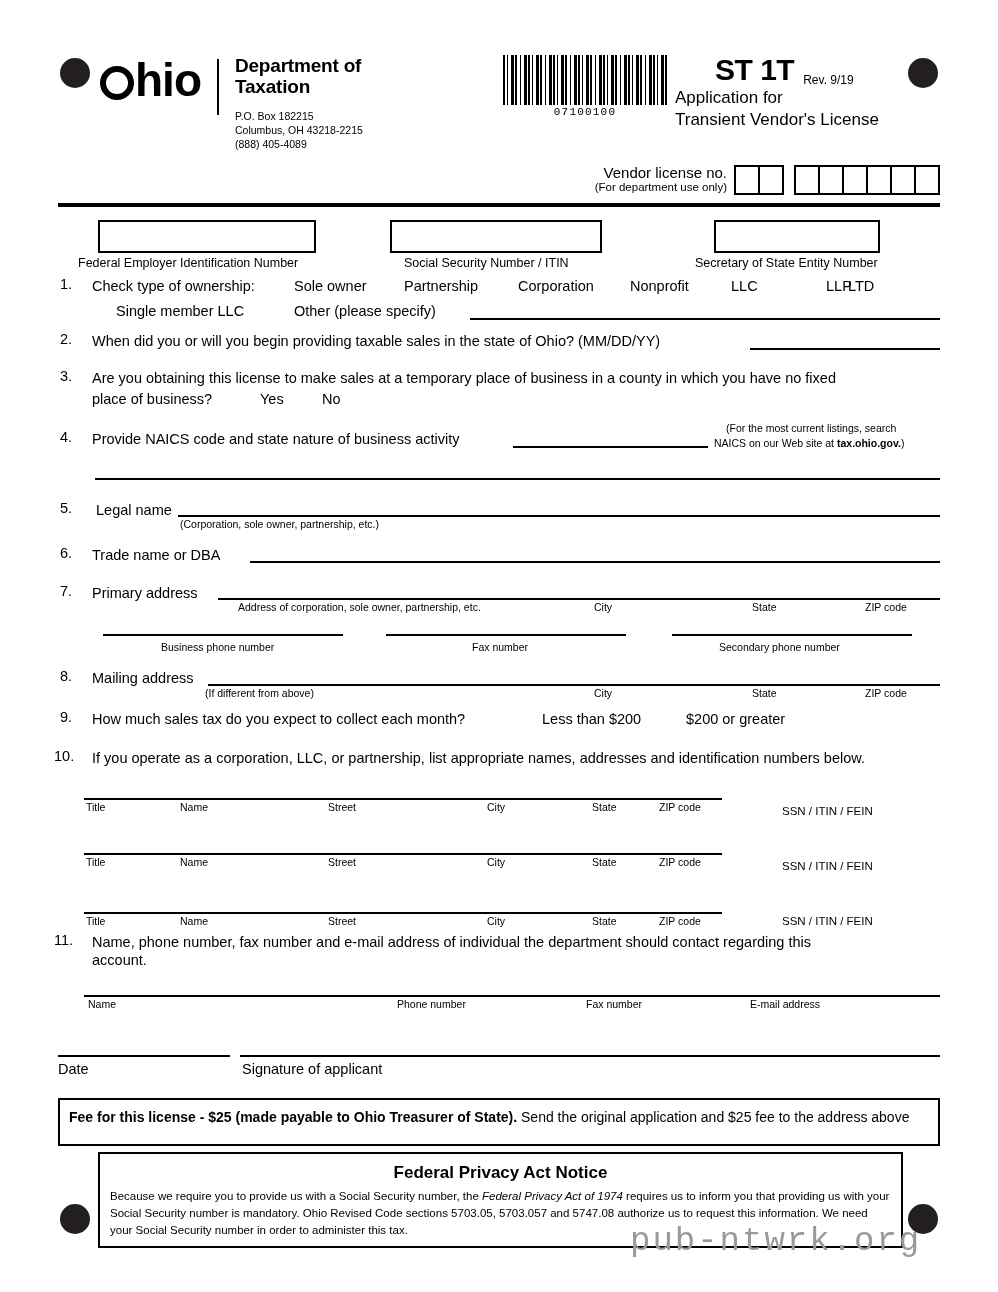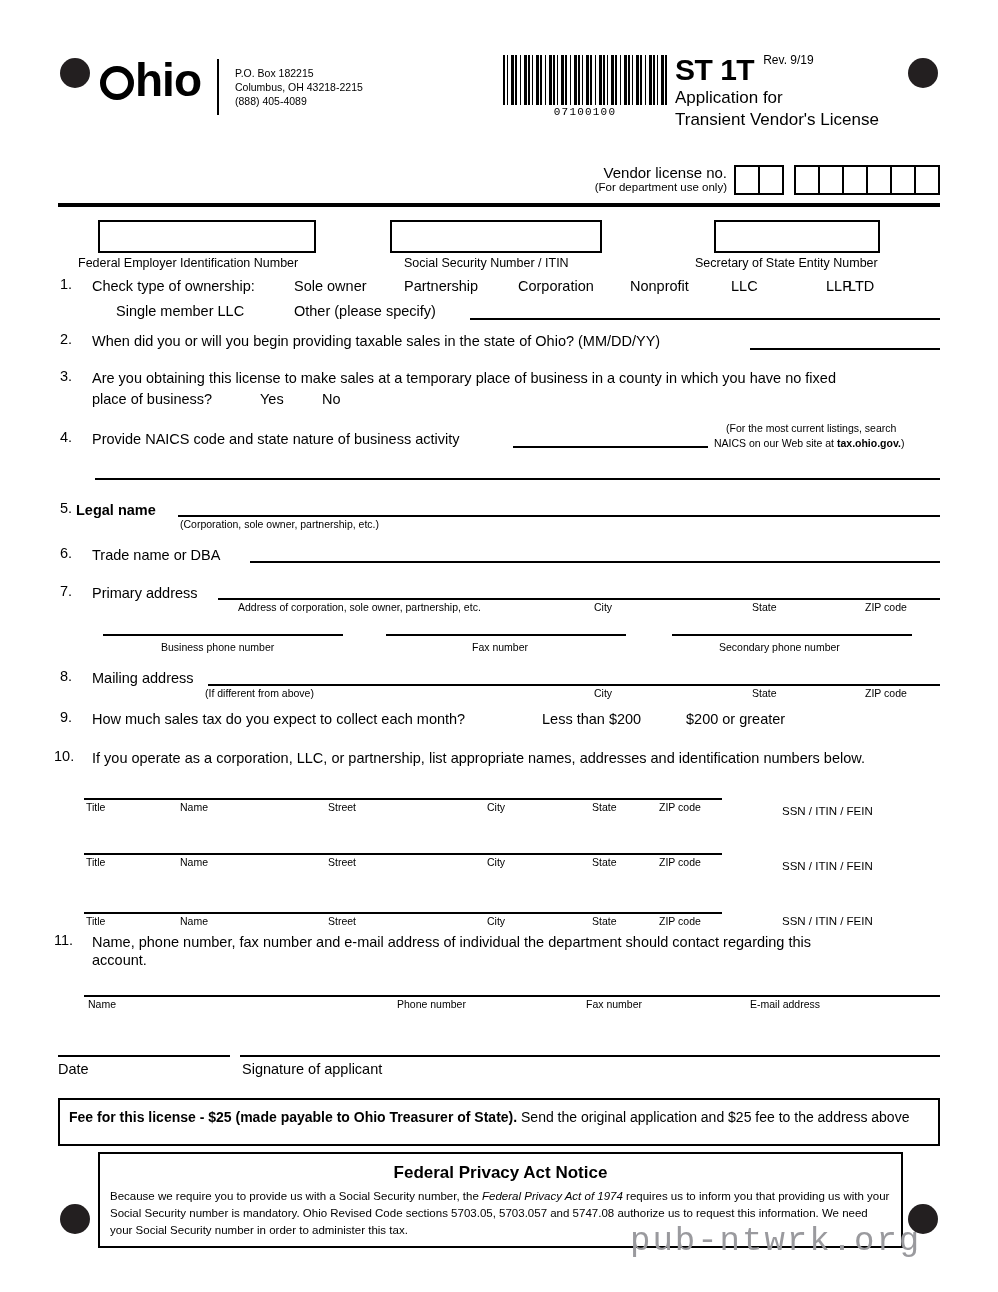--- a/index.html
+++ b/index.html
@@ -31,21 +31,21 @@
   .barcode { height:50px; width:165px; margin:0 auto;
      background-image:repeating-linear-gradient(to right,
        #000 0 2px, #fff 2px 4px, #000 4px 5px, #fff 5px 8px,
        #000 8px 11px, #fff 11px 12px, #000 12px 14px, #fff 14px 17px,
        #000 17px 18px, #fff 18px 21px, #000 21px 24px, #fff 24px 25px);
   }
   .barnum { font-family:"Liberation Mono", monospace; font-size:11px; letter-spacing:1.2px; margin-top:1px; }
 
   
   .titleblock { position:absolute; left:615px; top:-2px; }
-  .t-row1 { display:flex; align-items:flex-start; }
+  .t-row1 { display:flex; align-items:flex-end;margin-left:40px; }
   .t-form { font-size:30px; font-weight:bold; letter-spacing:-0.5px; }
   .t-rev { font-size:12px; margin-left:9px; }
   .t-line { font-size:17px; font-weight:normal; line-height:1.28; }
 
   
   .vendor { position:absolute; right:58px; top:164px; display:flex; align-items:center; }
   .vendor-lab { text-align:right; margin-right:9px; }
   .vl1 { font-size:15px; line-height:1.15; }
   .vl2 { font-size:11.5px; line-height:1.2; }
   .boxgrp { display:flex; }
@@ -90,20 +90,24 @@
   <div class="regdot" style="left:908px; top:1204px; width:30px; height:30px;"></div>
 
   <div class="header">
 
     <div class="logo-wrap">
       <div class="ohio-word">
         <span class="ohio-o"></span><span>hio</span>
       </div>
       <div class="vrule"></div>
       <div>
+        <div class="dept">
+          <div>Department of</div>
+          <div>Taxation</div>
+        </div>
         <div class="addr">
           <div>P.O. Box 182215</div>
           <div>Columbus, OH 43218-2215</div>
           <div>(888) 405-4089</div>
         </div>
       </div>
     </div>
 
     <div class="barcode-box">
       <div class="barcode"></div>
@@ -176,21 +180,21 @@
   <div class="num" style="left:60px; top:429px;">4.</div>
   <div class="q" style="left:92px; top:429px;">Provide NAICS code and state nature of business activity</div>
   <div class="rule" style="left:513px; top:446px; width:195px;"></div>
   <div class="small" style="left:726px; top:422px;">(For the most current listings, search</div>
   <div class="small" style="left:714px; top:437px;">
     <span>NAICS on our Web site at </span><b>tax.ohio.gov.</b><span>)</span>
   </div>
   <div class="rule" style="left:95px; top:478px; width:845px;"></div>
 
   <div class="num" style="left:60px; top:500px;">5.</div>
-  <div class="q" style="left:76px; top:500px;font-weight:bold;">Legal name</div>
+  <div class="q" style="left:96px; top:500px;">Legal name</div>
   <div class="rule" style="left:178px; top:515px; width:762px;"></div>
   <div class="sub" style="left:180px; top:518px;">(Corporation, sole owner, partnership, etc.)</div>
 
   <div class="num" style="left:60px; top:545px;">6.</div>
   <div class="q" style="left:92px; top:545px;">Trade name or DBA</div>
   <div class="rule" style="left:250px; top:561px; width:690px;"></div>
 
   <div class="num" style="left:60px; top:583px;">7.</div>
   <div class="q" style="left:92px; top:583px;">Primary address</div>
   <div class="rule" style="left:218px; top:598px; width:722px;"></div>

